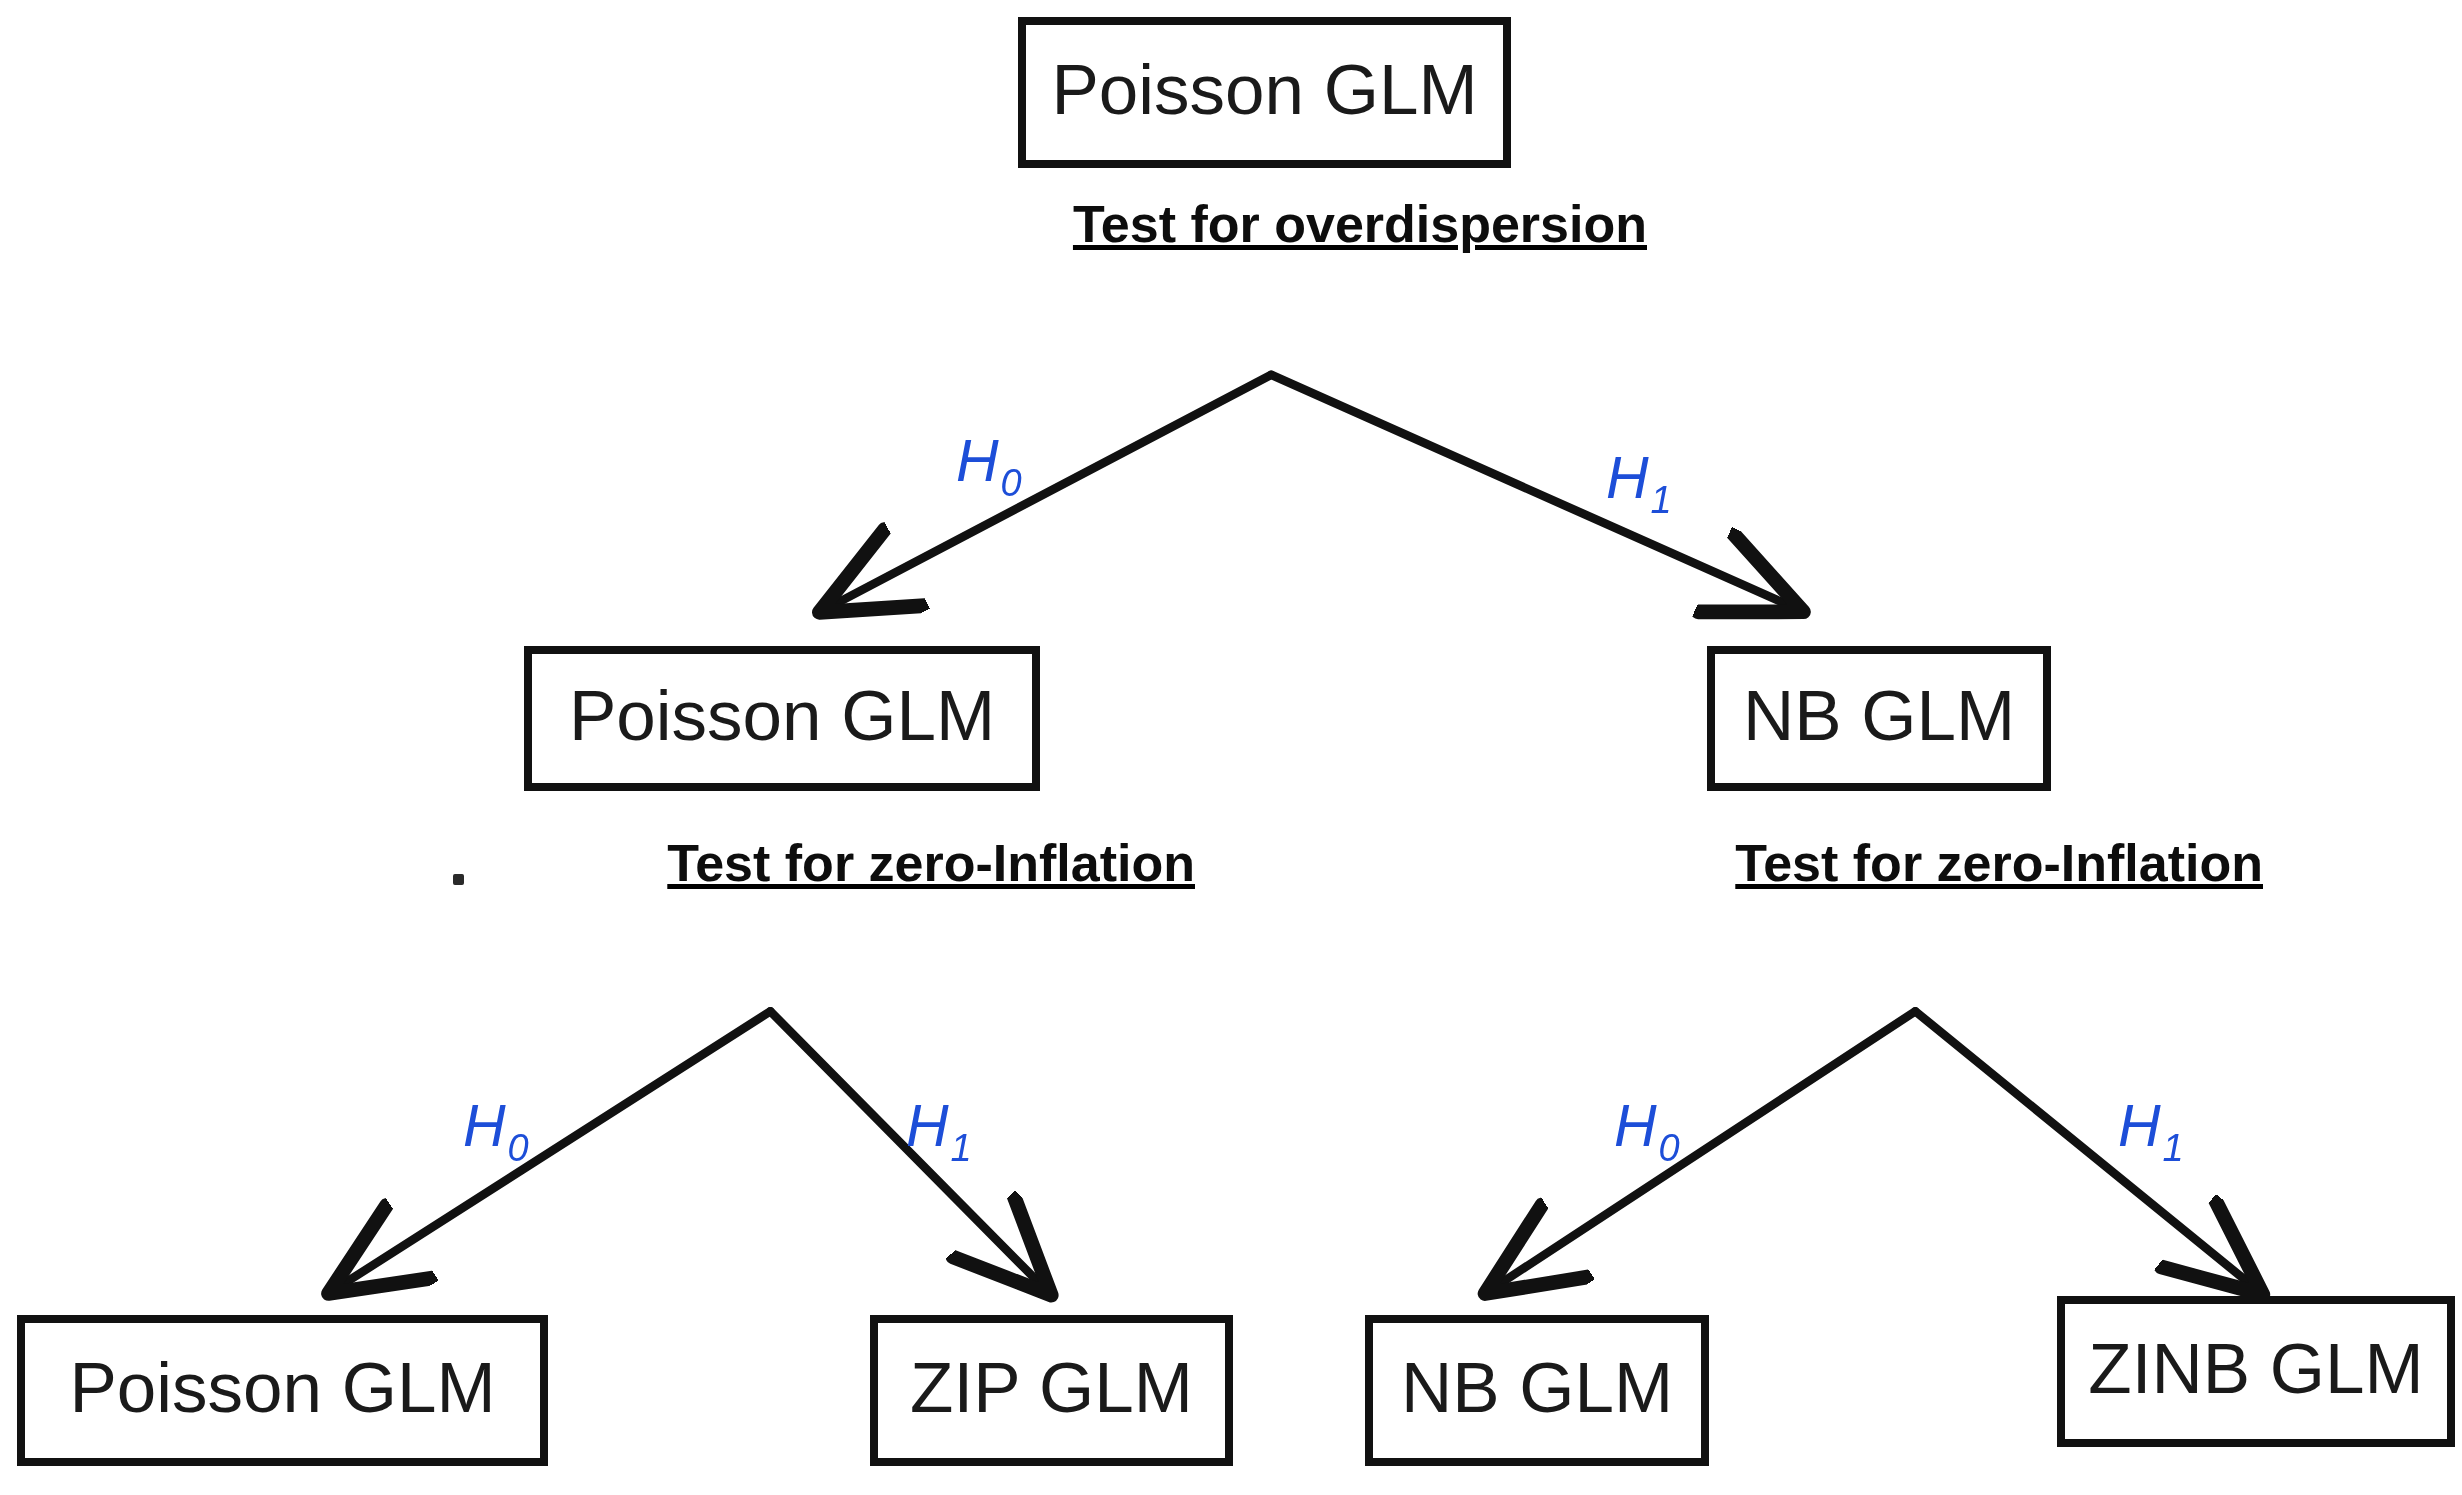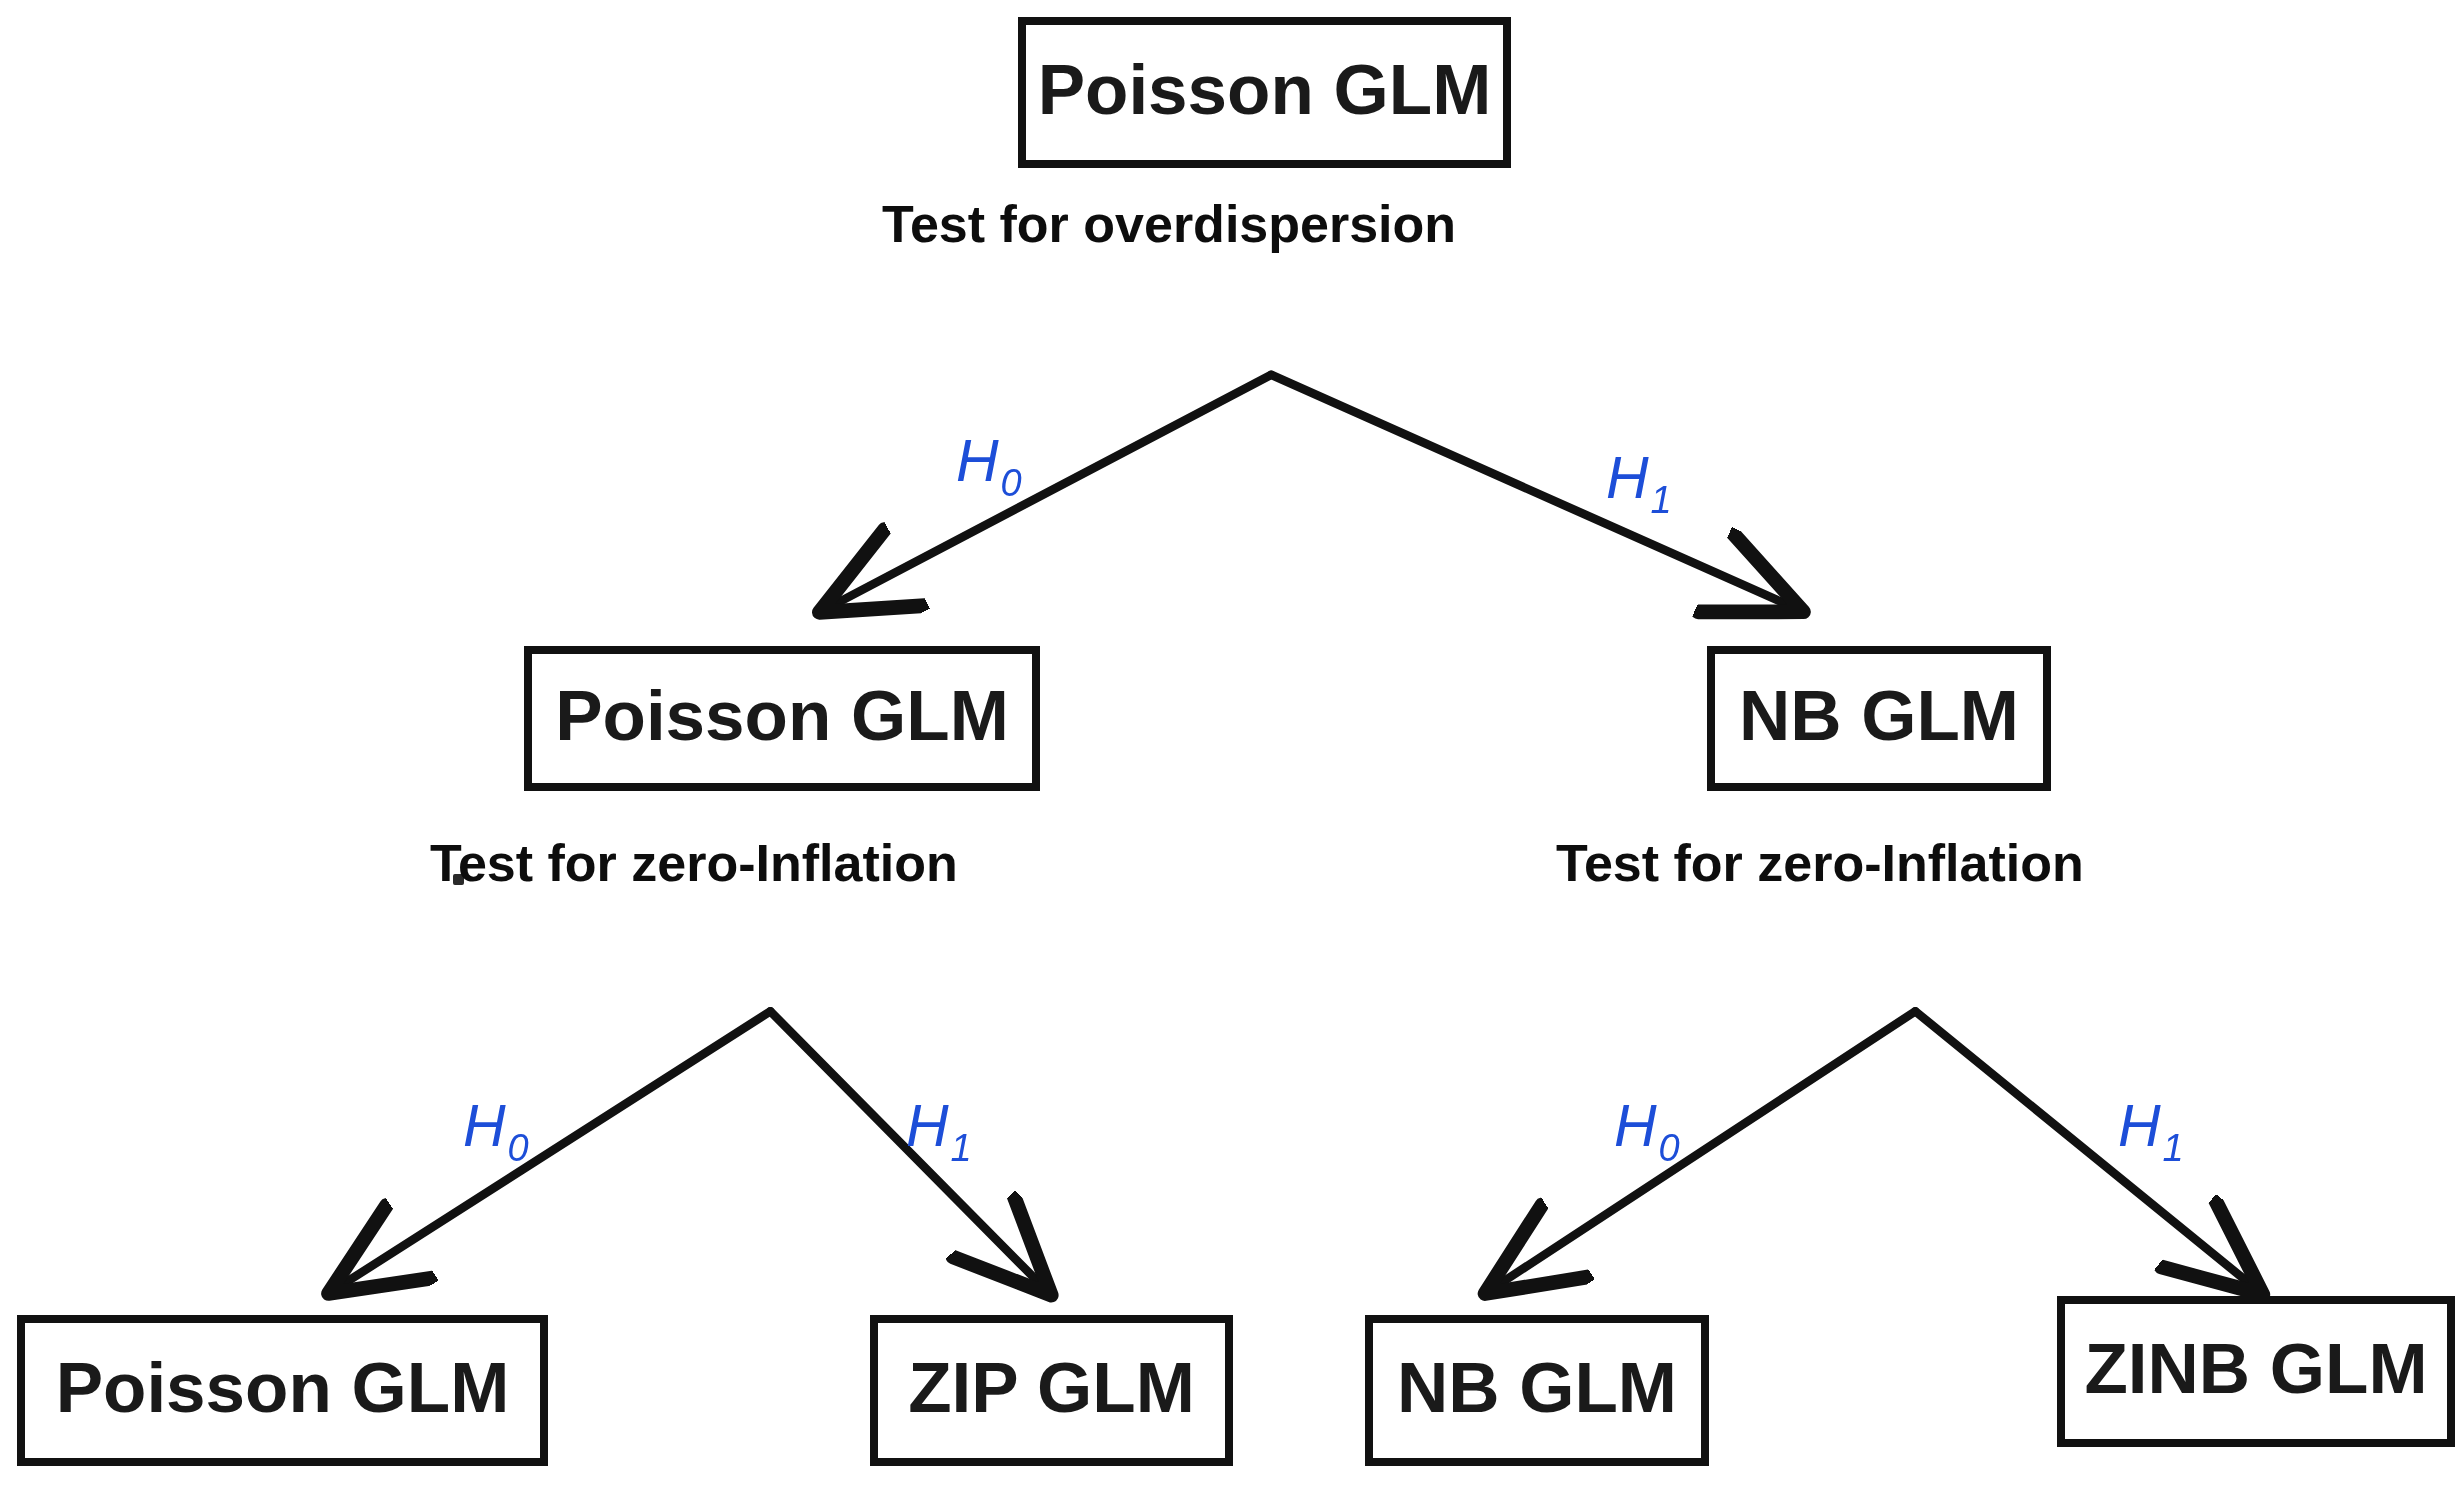--- a/index.html
+++ b/index.html
@@ -29,21 +29,21 @@
     box-sizing: border-box;
     border: 8.6px solid #111111;
     background: #ffffff;
     display: flex;
     align-items: center;
     justify-content: center;
     line-height: 1;
   }
   .node-box .node-label {
     font-size: 71px;
-    font-weight: 700;
+    font-weight: 400;
     letter-spacing: 0px;
     white-space: nowrap;
     color: #1a1a1a;
     transform: translateY(-2.9px);
   }
 
   
   #box-root      { left: 1018px; top: 17px;   width: 493px; height: 151px; }
 
   
@@ -52,23 +52,24 @@
 
   
   #box-l3-a      { left: 17px;   top: 1315px; width: 531px; height: 151px; }
   #box-l3-b      { left: 870px;  top: 1315px; width: 363px; height: 151px; }
   #box-l3-c      { left: 1365px; top: 1315px; width: 344px; height: 151px; }
   #box-l3-d      { left: 2057px; top: 1296px; width: 398px; height: 151px; }
 
   
   .caption {
     position: absolute;
-    text-align: left;
+    text-align: right;
     line-height: 1.14;
     white-space: nowrap;
+    text-decoration: underline;
   }
   .caption .cap-title {
     display: block;
     font-size: 52px;
     font-weight: 700;
     color: #0d0d0d;
   }
   .caption .cap-sub {
     display: block;
     font-size: 50px;

